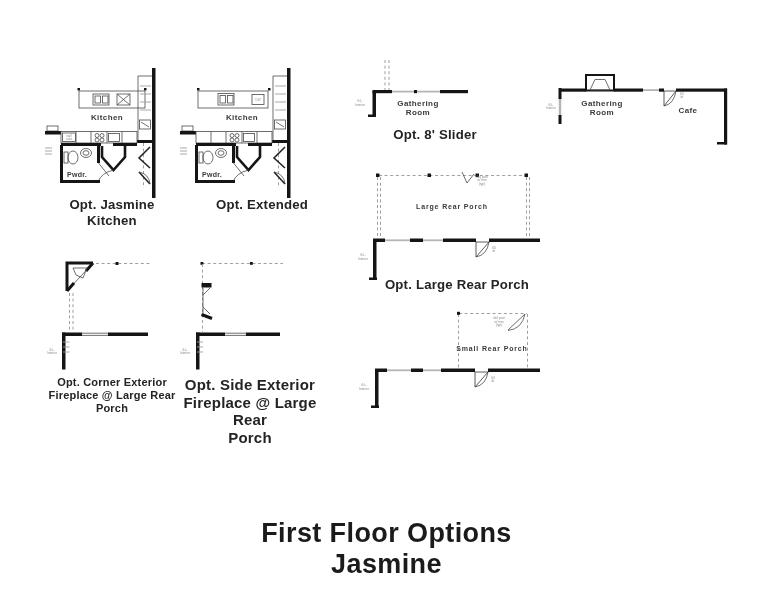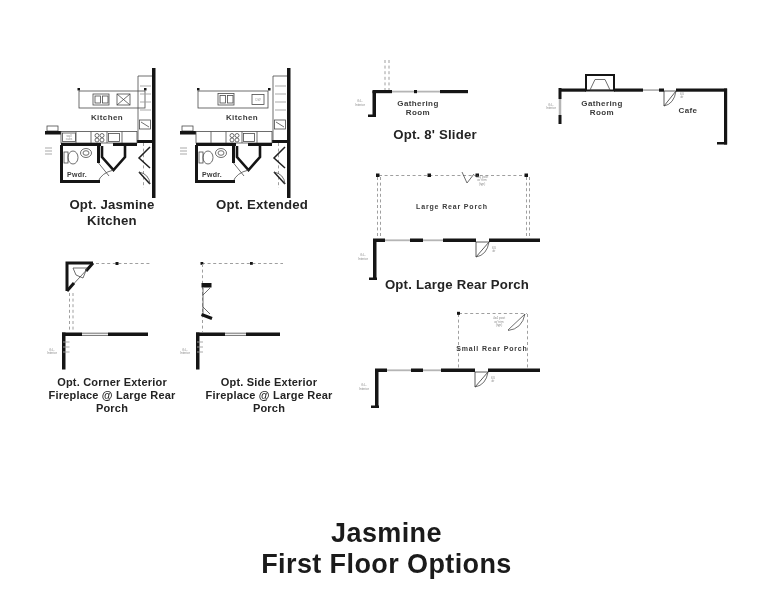--- a/index.html
+++ b/index.html
@@ -328,21 +328,21 @@
       <line class="thin" x1="50" y1="85.4" x2="71" y2="85.4"></line>
       <rect class="wall" x="71" y="82.5" width="34" height="3.5"></rect>
       <rect class="wall" x="21" y="82.5" width="3.5" height="37"></rect>
       <line class="hatch" x1="22" y1="92" x2="28" y2="92"></line>
       <line class="hatch" x1="22" y1="97" x2="28" y2="97"></line>
       <line class="hatch" x1="22" y1="102" x2="28" y2="102"></line>
     </g>
     <text class="note" x="10" y="100.5">G.L.</text>
     <text class="note" x="10" y="104">Interior</text>
   </svg>
-  <div class="caption" style="left:185px;top:376px;width:168px;font-size:11px">
+  <div class="caption" style="left:166px;top:376px;width:168px;font-size:15px">
     <div>Opt. Side Exterior</div>
     <div>Fireplace @ Large Rear</div>
     <div>Porch</div>
   </div>
 
   <svg class="plan" style="left:355px;top:300px" width="190" height="112" viewBox="0 0 190 112">
     <g>
       <line class="dash" x1="103.5" y1="14" x2="103.5" y2="68"></line>
       <line class="dash" x1="104" y1="13.5" x2="172" y2="13.5"></line>
       <line class="dash" x1="172.5" y1="14" x2="172.5" y2="68"></line>
@@ -370,17 +370,17 @@
     </g>
     <text class="note" x="138" y="78.5">6'0</text>
     <text class="note" x="138" y="82">dr</text>
     <rect class="wall" x="20" y="70" width="3.5" height="38"></rect>
     <rect class="wall" x="16" y="105.5" width="8" height="2.5"></rect>
     <text class="note" x="9" y="86">G.L.</text>
     <text class="note" x="9" y="89.5">Interior</text>
   </svg>
 
   <div id="title">
+    <div>First Floor Options</div>
     <div>Jasmine</div>
-    <div>First Floor Options</div>
   </div>
 
 </div>
 
 </body></html>

